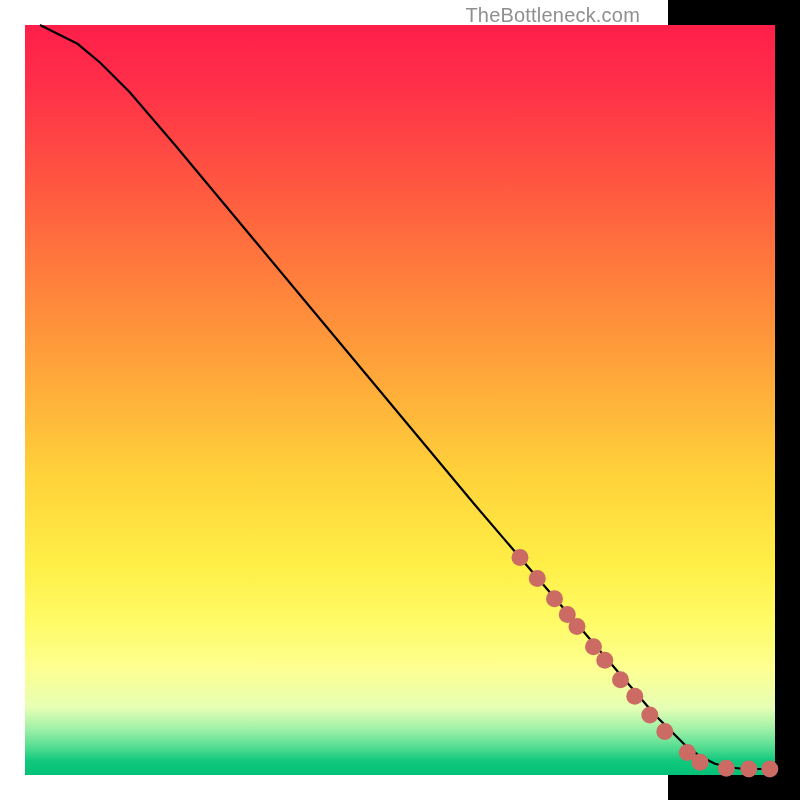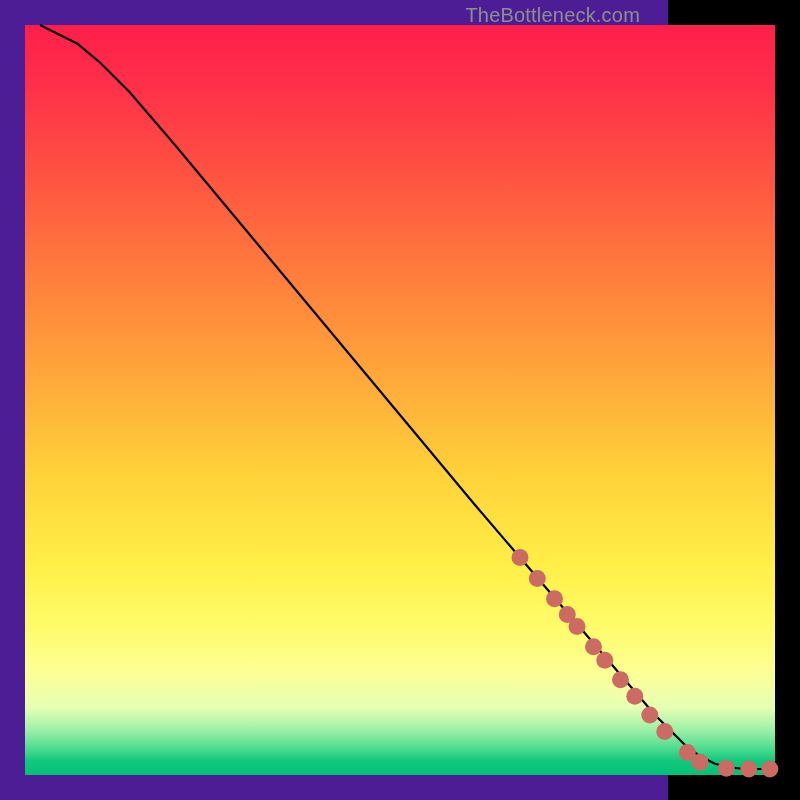--- a/index.html
+++ b/index.html
@@ -8,21 +8,21 @@
     width: 800px;
     height: 800px;
     background: #000;
     overflow: hidden;
     font-family: Arial, Helvetica, sans-serif;
   }
   .frame {
     position: relative;
     width: 668px;
     height: 800px;
-    background: #4c1d95;
+    background: #ffffff;
   }
   .plot {
     position: absolute;
     left: 25px;
     top: 25px;
     width: 750px;
     height: 750px;
     
     background: linear-gradient(
       to bottom,

